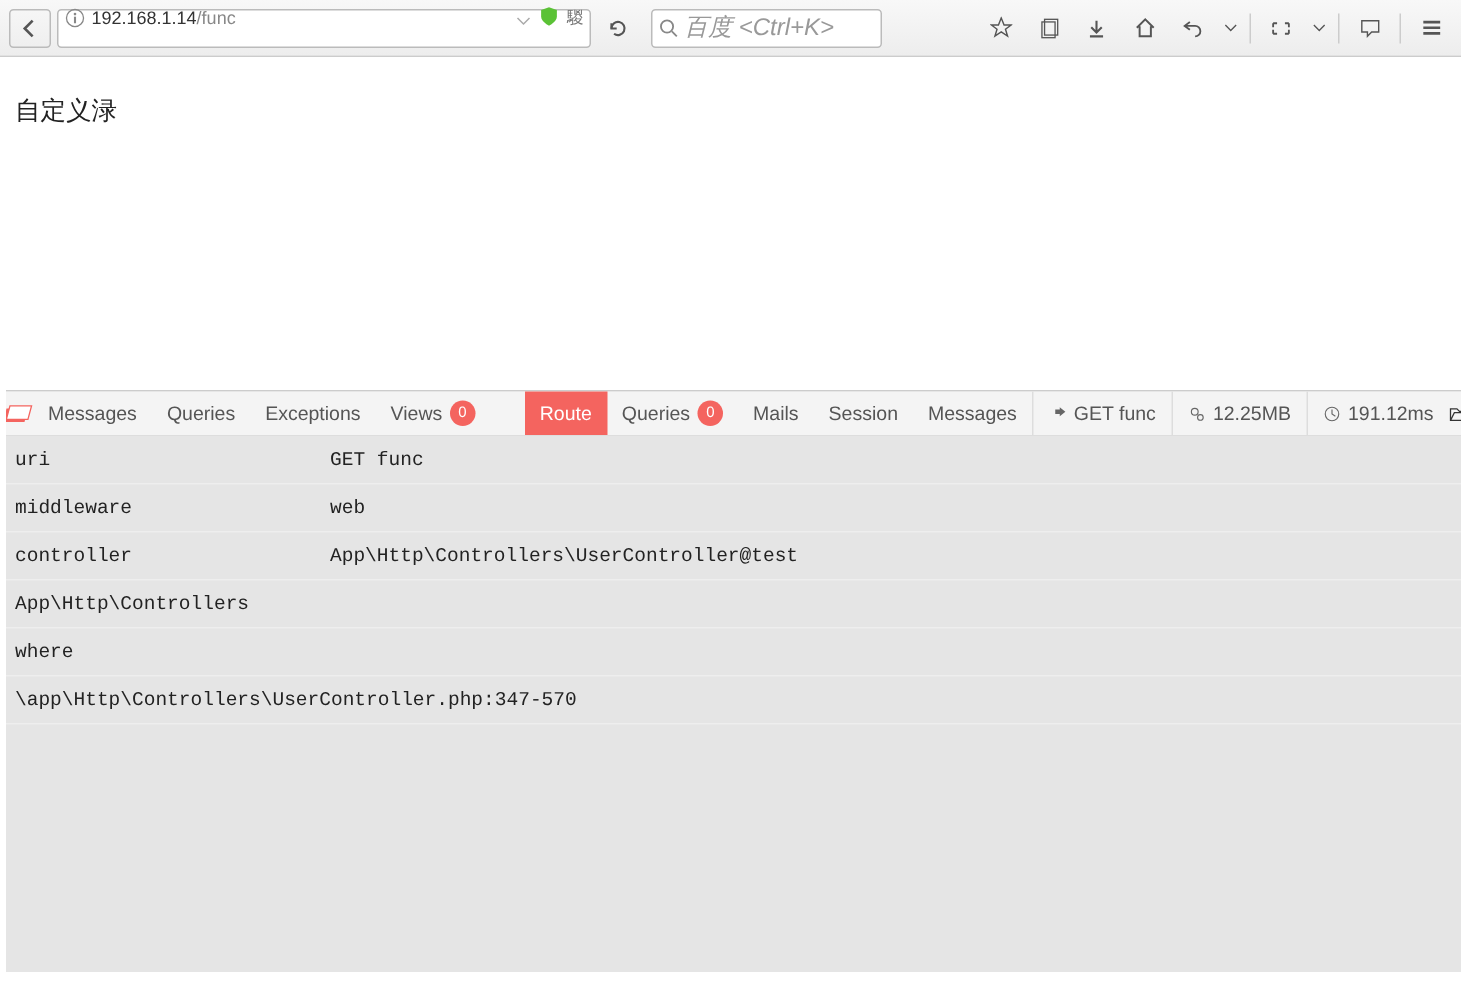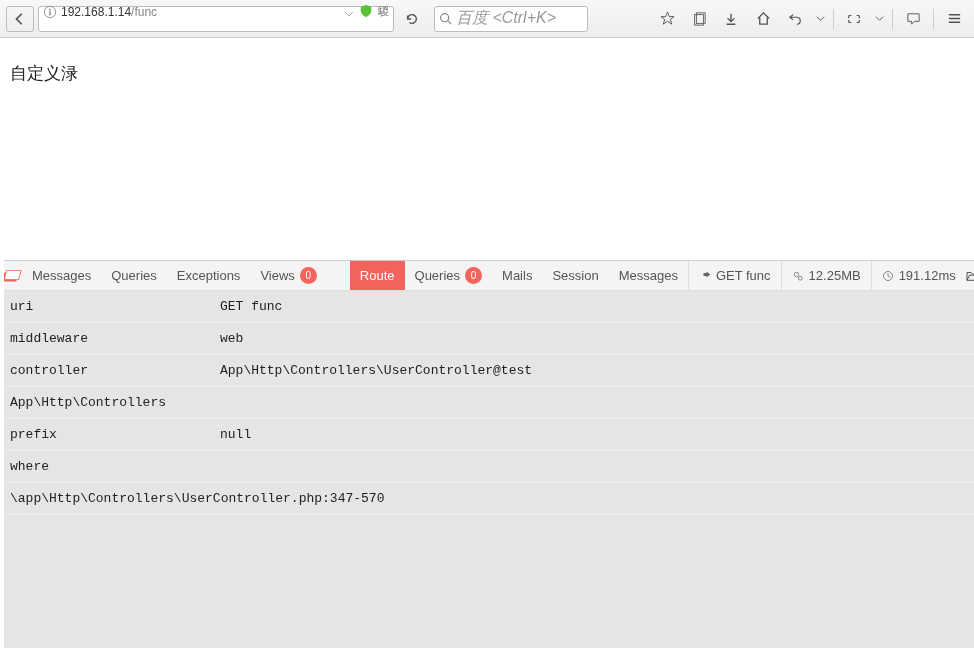--- a/index.html
+++ b/index.html
@@ -222,24 +222,20 @@
         <div class="kv-val">web</div>
       </div>
       <div class="kv-row">
         <div class="kv-key">controller</div>
         <div class="kv-val">App\Http\Controllers\UserController@test</div>
       </div>
       <div class="kv-row">
         <div class="kv-val">App\Http\Controllers</div>
       </div>
       <div class="kv-row">
-        <div class="kv-key">prefix</div>
-        <div class="kv-val">null</div>
-      </div>
-      <div class="kv-row">
         <div class="kv-key">where</div>
         <div class="kv-val"></div>
       </div>
       <div class="kv-row">
         <div class="kv-val">\app\Http\Controllers\UserController.php:347-570</div>
       </div>
     </div>
 </div>
 
 </body></html>

